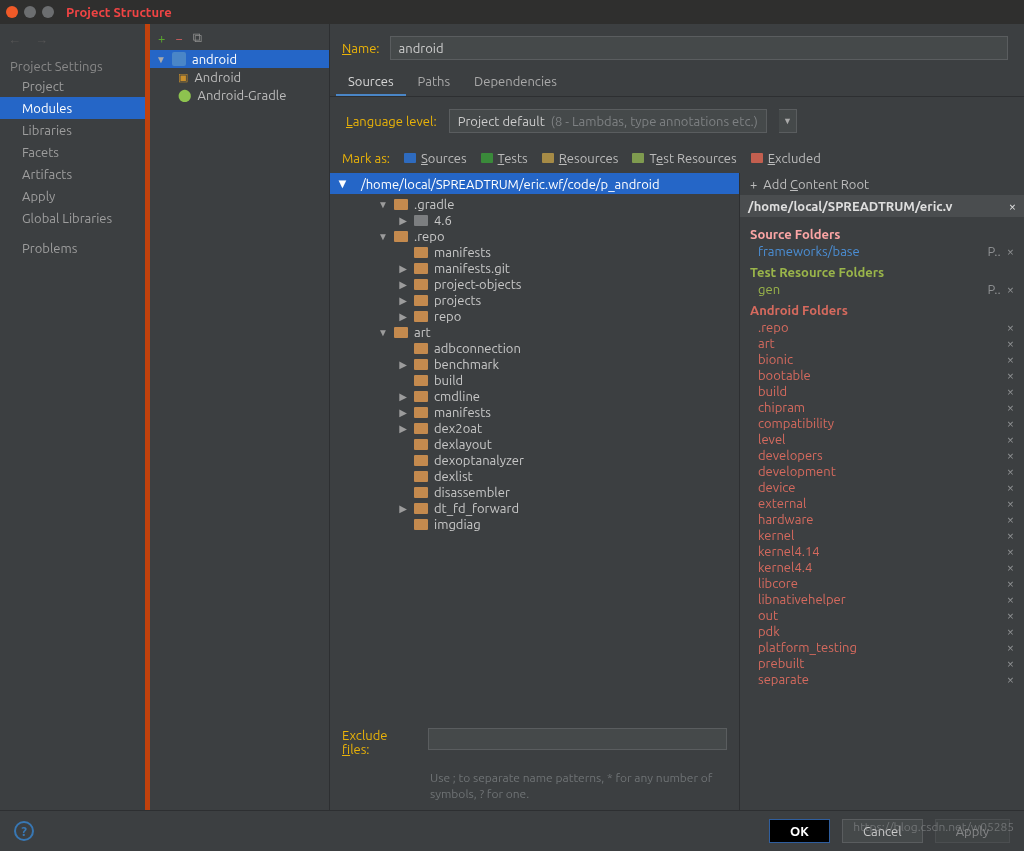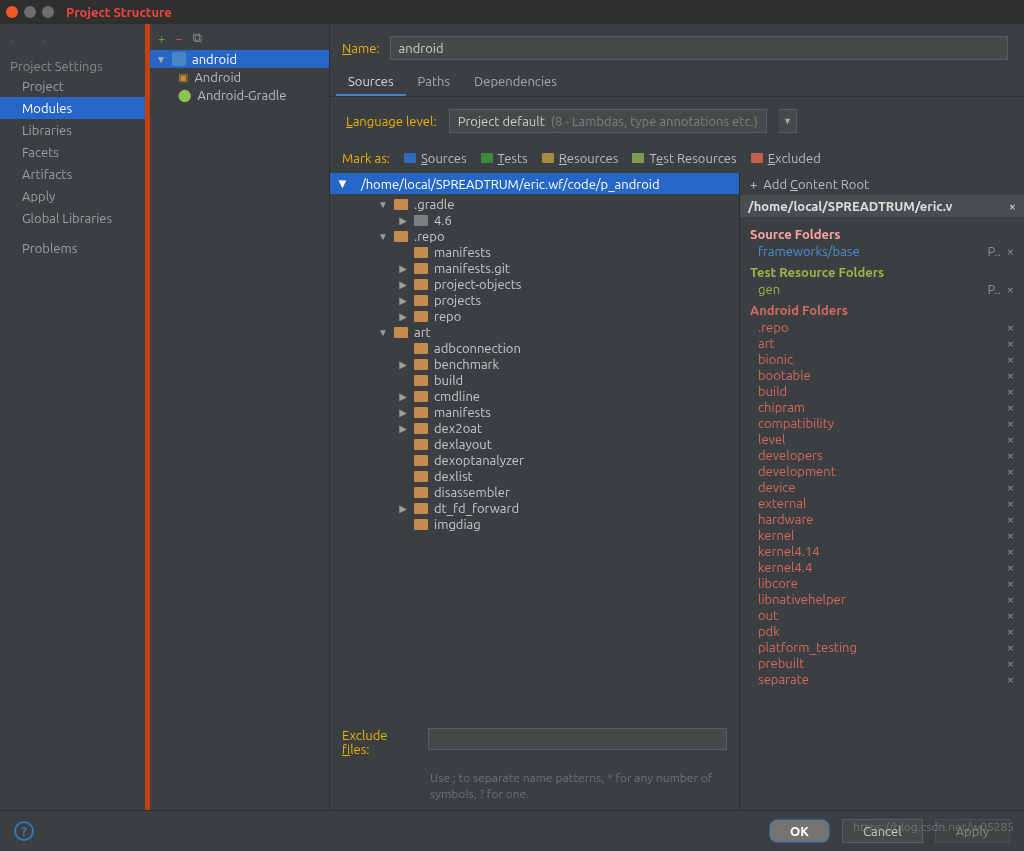--- a/index.html
+++ b/index.html
@@ -78,21 +78,21 @@
   .rrow { display:flex; align-items:flex-end; justify-content:space-between; padding:1px 0; }
   .rrow .lk { color:#4b8fd6; padding-left:8px; }
   .rrow .lk.green { color:#9ab54a; }
   .rrow .lk.exc { color:#d66a5e; }
   .rrow .act { color:#8d8f91; font-size:11px; display:flex; gap:6px; }
   
   .bottom { height:41px; border-top:1px solid #2d2f31; display:flex; align-items:center; justify-content:space-between; padding:0 14px; }
   .help-ic { width:20px; height:20px; border-radius:10px; border:2px solid #3877b3; color:#3877b3; display:flex; align-items:center; justify-content:center; font-weight:bold; }
   .btns { display:flex; gap:12px; }
   .btn-d { padding:4px 20px; border:1px solid #5a5d5f; background:#45494a; color:#ccc; }
-  .btn-d.primary { background:#737373; border-color:#2f5e9e; color:#fff; font-weight:bold;border-radius:8px; }
+  .btn-d.primary { background:#000000; border-color:#2f5e9e; color:#fff; font-weight:bold; }
   .watermark { position:absolute; right:10px; bottom:18px; color:#8f9193; opacity:.6; font-size:12px; }
 </style>
 </head>
 <body>
 
 <div class="titlebar">
   <span class="btn close"></span>
   <span class="btn min"></span>
   <span class="btn max"></span>
   <span class="title">Project Structure</span>

